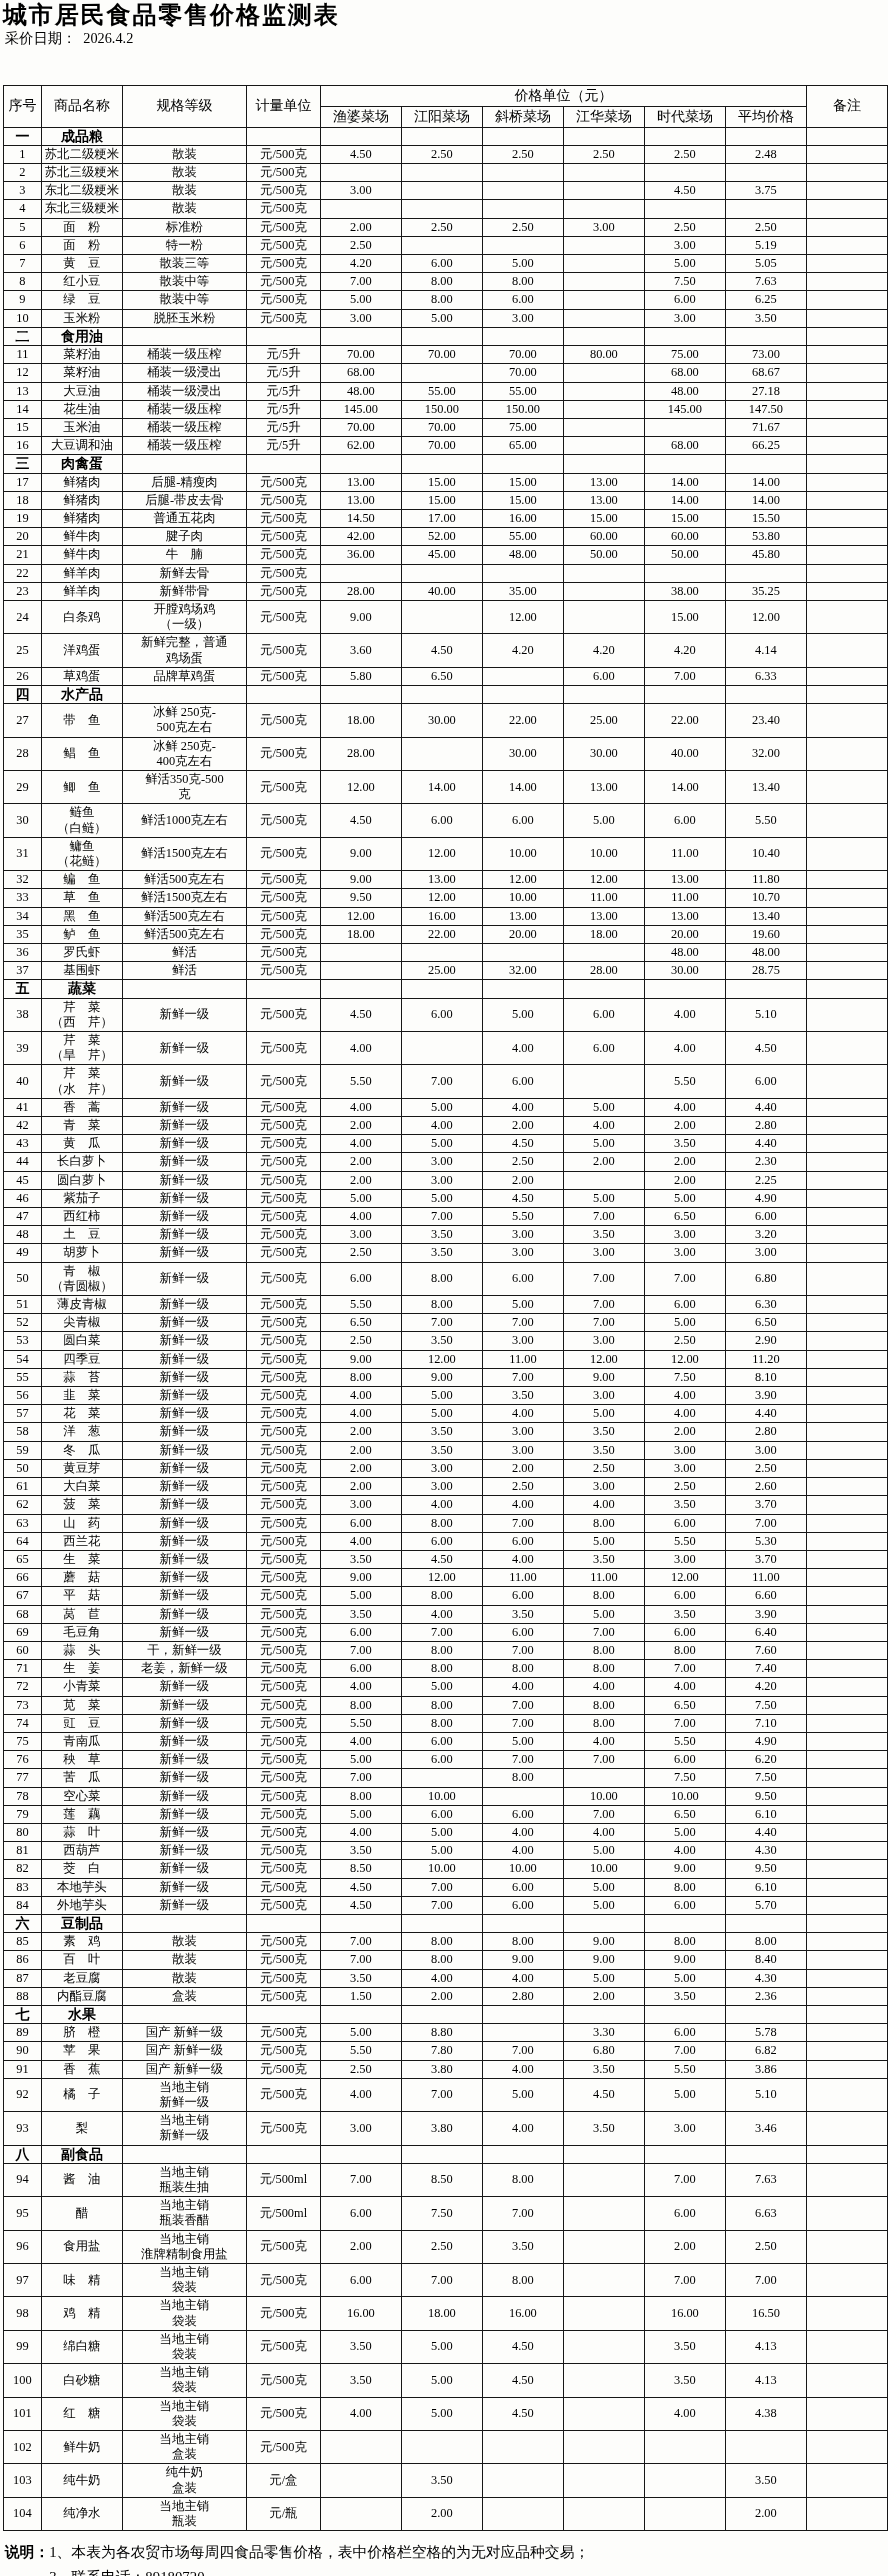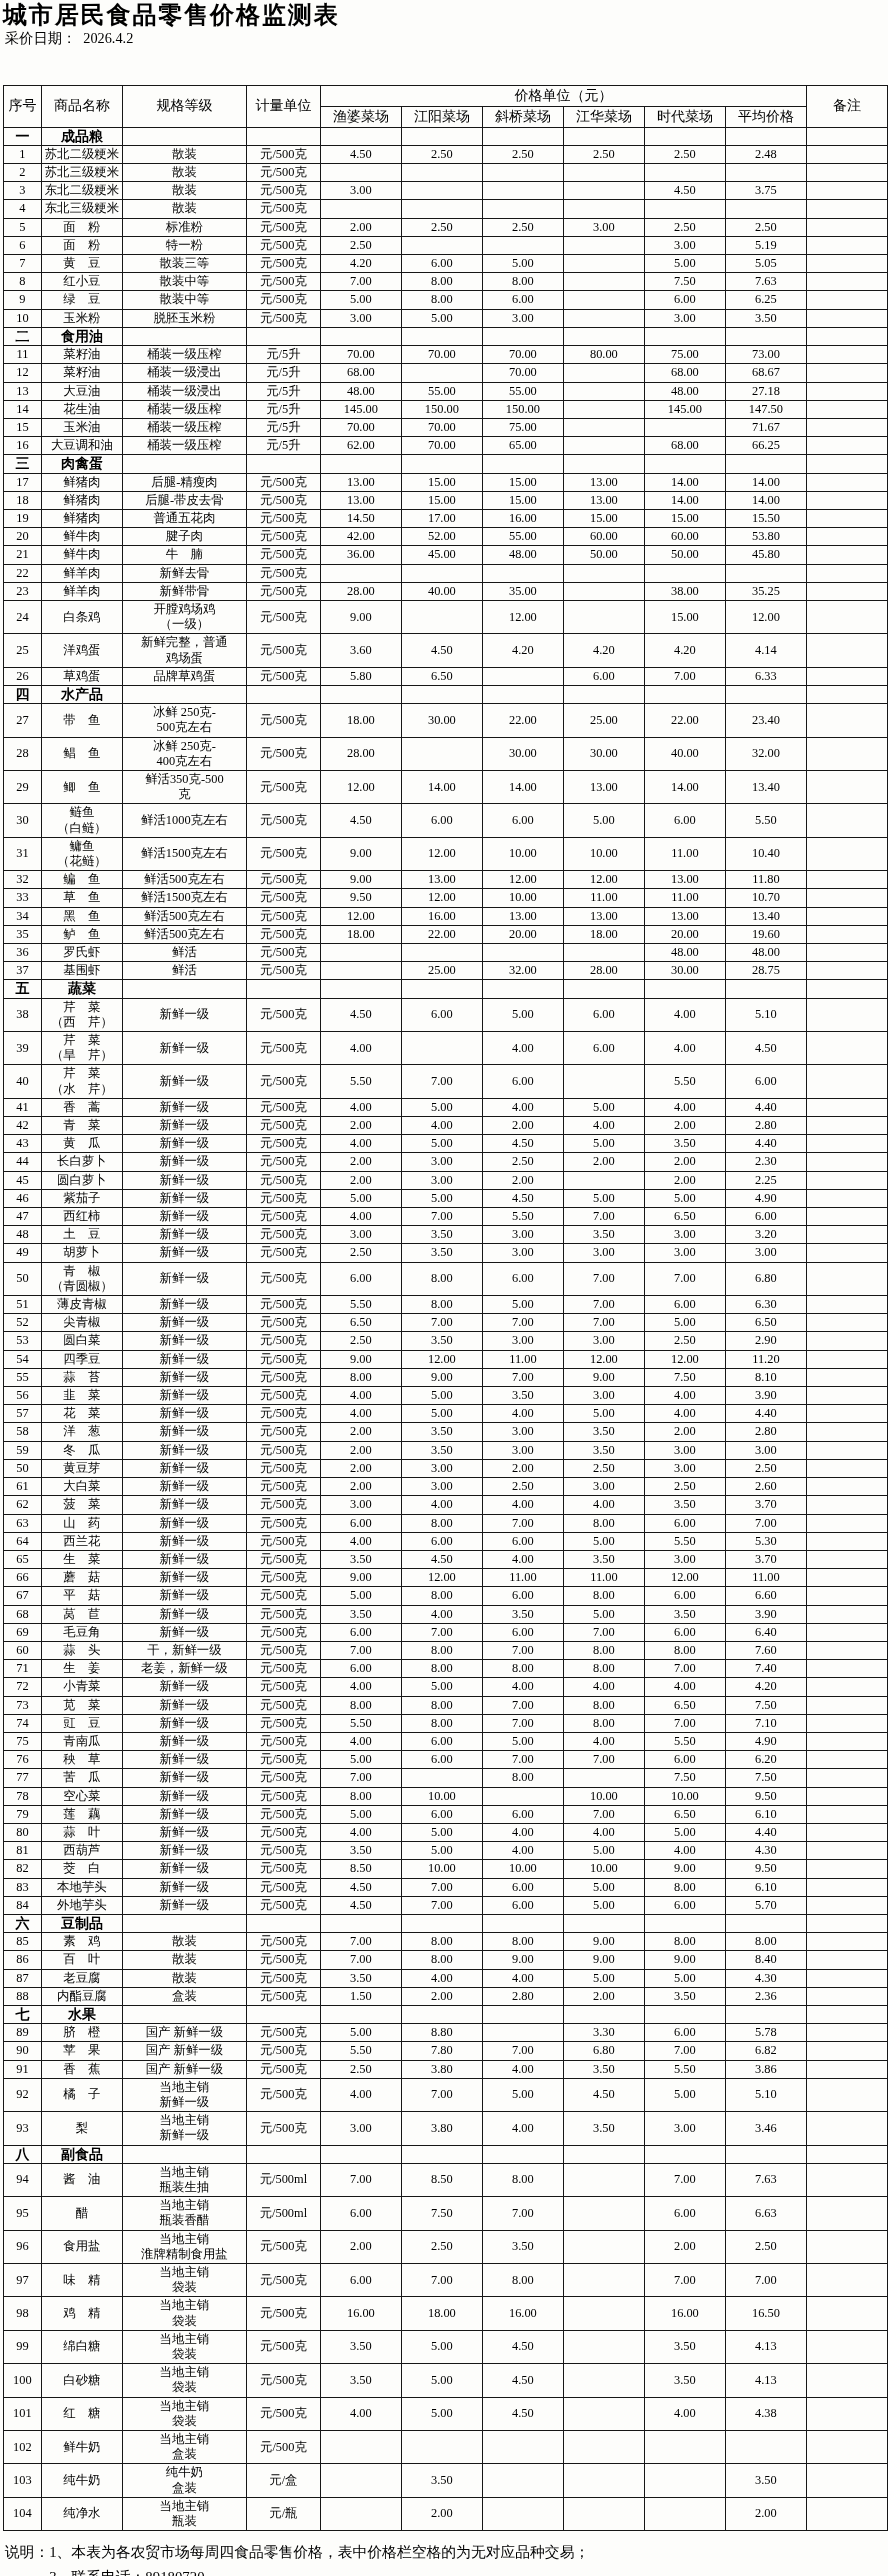--- a/index.html
+++ b/index.html
@@ -56,21 +56,21 @@
     font-weight:bold;
     font-size:14px;
   }
   .notes {
     display:flex;
     align-items:flex-start;
     font-size:14.8px;
     line-height:1.72;
     padding:8.6px 0 0 1.9px;
   }
-  .notes-label { white-space:nowrap; }
+  .notes-label { white-space:nowrap;font-weight:bold; }
   .notes-lines { flex:1; }
 </style>
 </head>
 <body>
 
 <div class="page">
   <div class="title">城市居民食品零售价格监测表</div>
   <div class="date-row">
     <span>采价日期：</span><span class="date-value">2026.4.2</span>
   </div>

